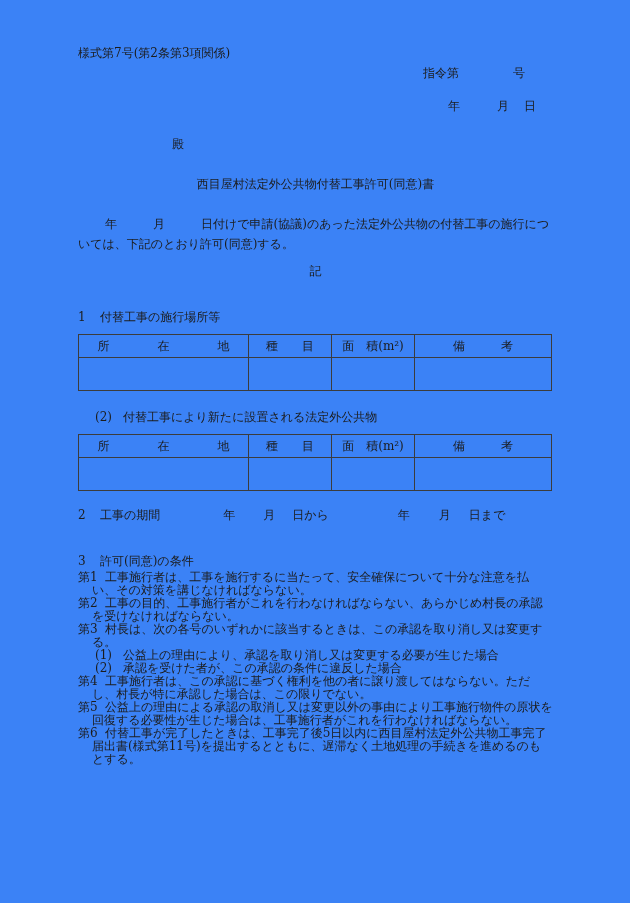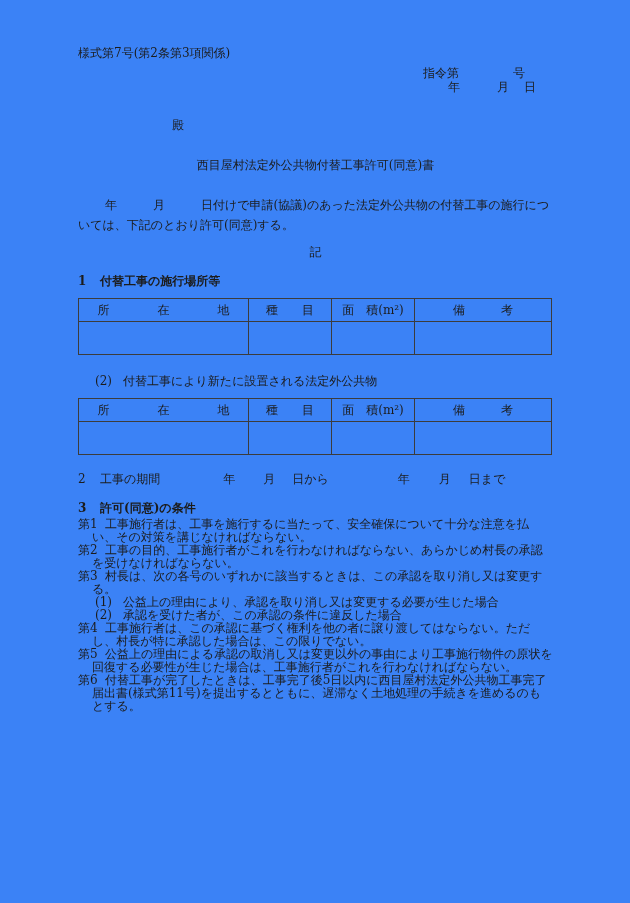--- a/index.html
+++ b/index.html
@@ -12,28 +12,28 @@
     color:#1c1c1c;
     font-family:"DejaVu Serif","Liberation Serif",serif;
     font-size:12px;
     line-height:14px;
     overflow:hidden;
   }
   .bk { display:inline-block; height:1px; vertical-align:baseline; }
   .w15{width:15px}.w17{width:17px}.w18{width:18px}.w28{width:28px}.w29{width:29px}
   .w37{width:37px}.w54{width:54px}.w63{width:63px}.w69{width:69px}
   .directive-row { margin-top:6px; margin-left:345px; white-space:nowrap; }
-  .date-row { margin-top:0; margin-left:370px; white-space:nowrap; }
+  .date-row { margin-top:19px; margin-left:370px; white-space:nowrap; }
   .addressee-row { margin-top:24px; padding-left:94px; }
   .issuer { margin-top:21px; padding-left:275px; }
   .doc-title { margin-top:26px; text-align:center; }
   .intro { margin-top:24px; line-height:19.5px; }
   .intro-l1 { padding-left:27px; }
   .record-mark { margin-top:10px; text-align:center; }
-  .sec-heading { margin-top:15px;font-weight:bold; }
+  .sec-heading { margin-top:32px; }
   .sec-no { display:inline-block; width:22px; }
   .sub-heading { margin-top:6px; padding-left:17px; }
   .sub-heading.second { margin-top:19px; }
   .sub-label { display:inline-block; width:28px; }
   table.form-table {
     margin-top:10px;
     width:473px;
     border-collapse:collapse;
     table-layout:fixed;
   }

